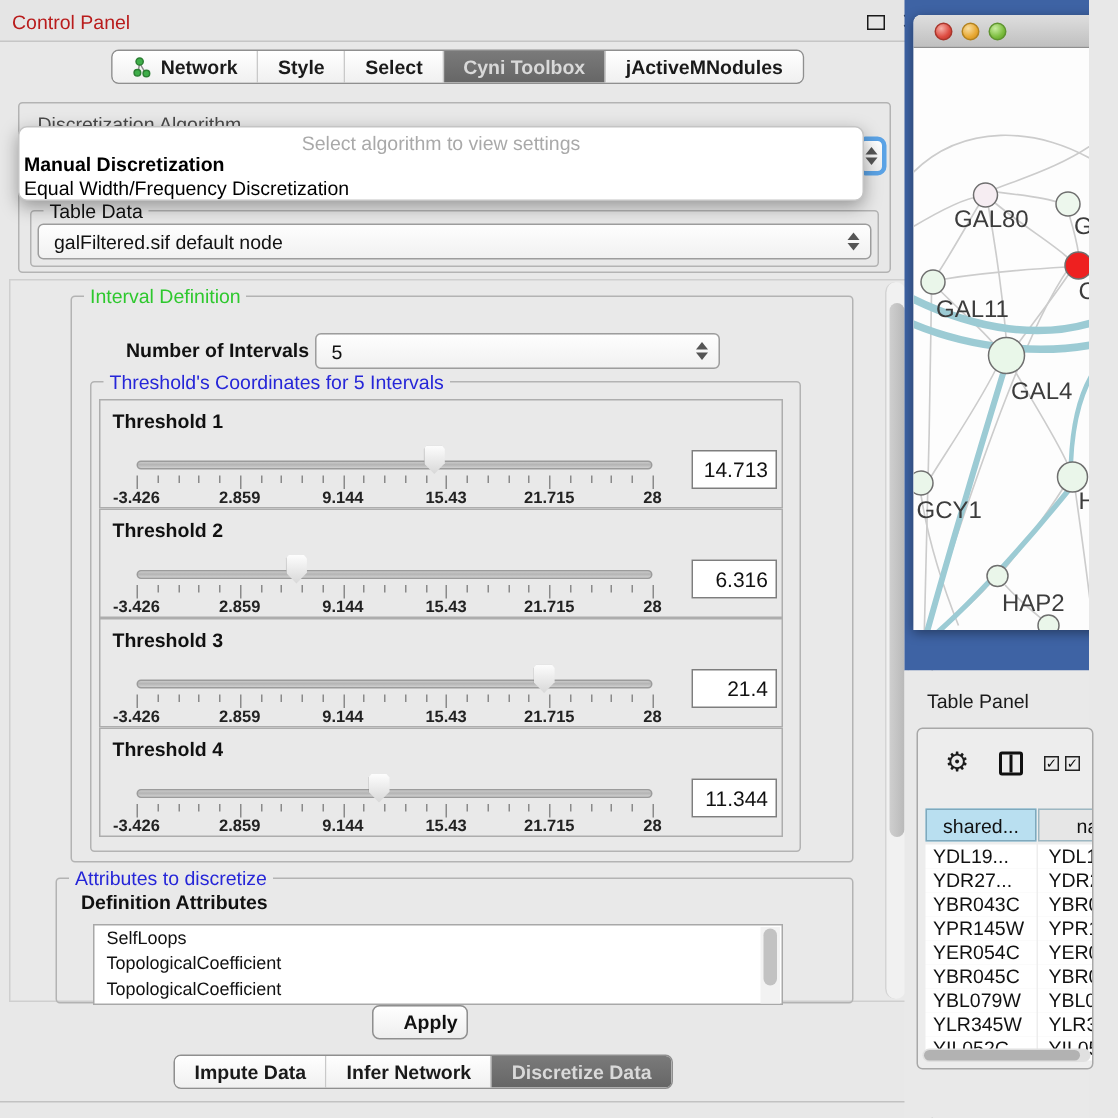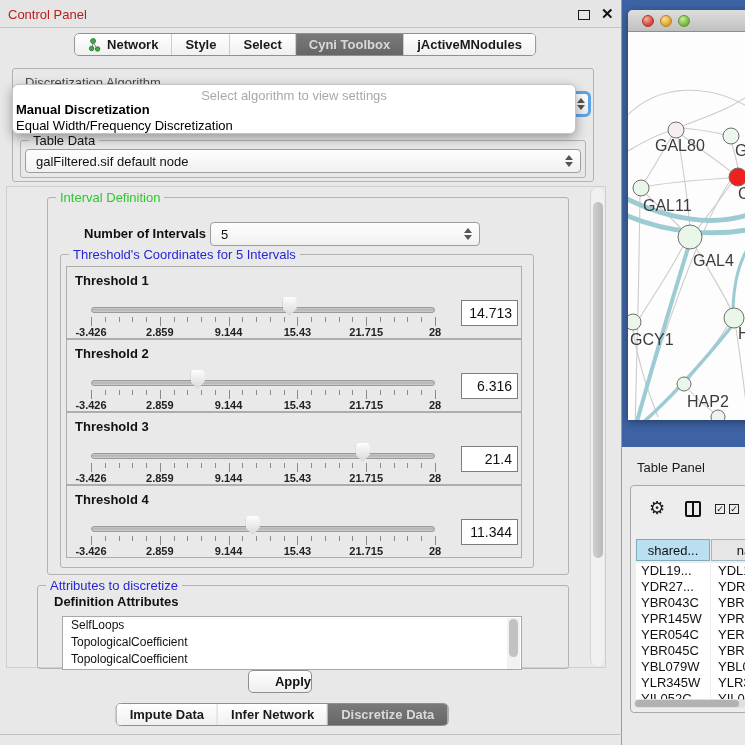--- a/index.html
+++ b/index.html
@@ -78,25 +78,25 @@
             font-size:14px; text-align:right; padding:4px 5px 0 0; }
 
   #attr-group { position:absolute; left:30px; top:398px; width:532px; height:84px; border:1px solid #b3b3b3; border-radius:3px; }
   #attr-listtitle { position:absolute; left:16px; top:8px; font-weight:bold; }
   #attr-list { position:absolute; left:24px; top:30px; width:460px; height:54px; background:#ffffff; border:1px solid #a8a8a8; overflow:hidden; }
   .attr-item { padding:1px 0 1px 8px; font-size:12px; line-height:15px; }
   #attr-scroll { position:absolute; right:1px; top:1px; width:13px; height:52px; background:#f2f2f2; }
   #attr-thumb { position:absolute; left:2px; top:1px; width:9px; height:38px; background:#c2c2c2; border-radius:5px; }
 
   #apply-btn { position:absolute; left:248px; top:670px; width:64px; height:23px; background:linear-gradient(#ffffff,#eeeeee);
-               border:1px solid #8f8f8f; border-radius:5px; font-size:13px; font-weight:600; text-align:right; line-height:21px; }
+               border:1px solid #8f8f8f; border-radius:5px; font-size:13px; font-weight:600; text-align:left; line-height:21px;padding-left:20px; }
   #cp-bottomline { position:absolute; left:0; top:734px; width:622px; height:1px; background:#c2c2c2; }
 
   
-  #right-col { position:absolute; left:622px; top:0; width:123px; height:745px; }
+  #right-col { position:absolute; left:603px; top:0; width:123px; height:745px; }
   #desktop { position:absolute; left:0; top:0; width:123px; height:447px; background:#3e63a4; overflow:hidden; }
   #net-window { position:absolute; left:6px; top:10px; width:130px; height:410px; background:#fff; border-radius:5px 0 0 0; overflow:hidden;
                 box-shadow:0 2px 8px rgba(0,0,0,.4); }
   #net-titlebar { position:absolute; left:0; top:0; width:100%; height:22px; background:linear-gradient(#dedede,#c0c0c0); border-bottom:1px solid #8f8f8f; }
   .tlight { position:absolute; top:5px; width:12px; height:12px; border-radius:50%; }
   #tl-red    { left:14px; background:radial-gradient(circle at 35% 30%, #f6b0a8, #dd4b40 60%, #b93328); border:0.5px solid #a8362c; }
   #tl-yellow { left:32px; background:radial-gradient(circle at 35% 30%, #f8ddA0, #e8a832 60%, #c8891d); border:0.5px solid #b3821f; }
   #tl-green  { left:50px; background:radial-gradient(circle at 35% 30%, #c8eda0, #7cbd3f 60%, #5c9c26); border:0.5px solid #5f9430; }
   #net-canvas { position:absolute; left:0; top:22px; width:130px; height:388px; background:#fdfdfd; }
   #net-svg { width:130px; height:388px; }

